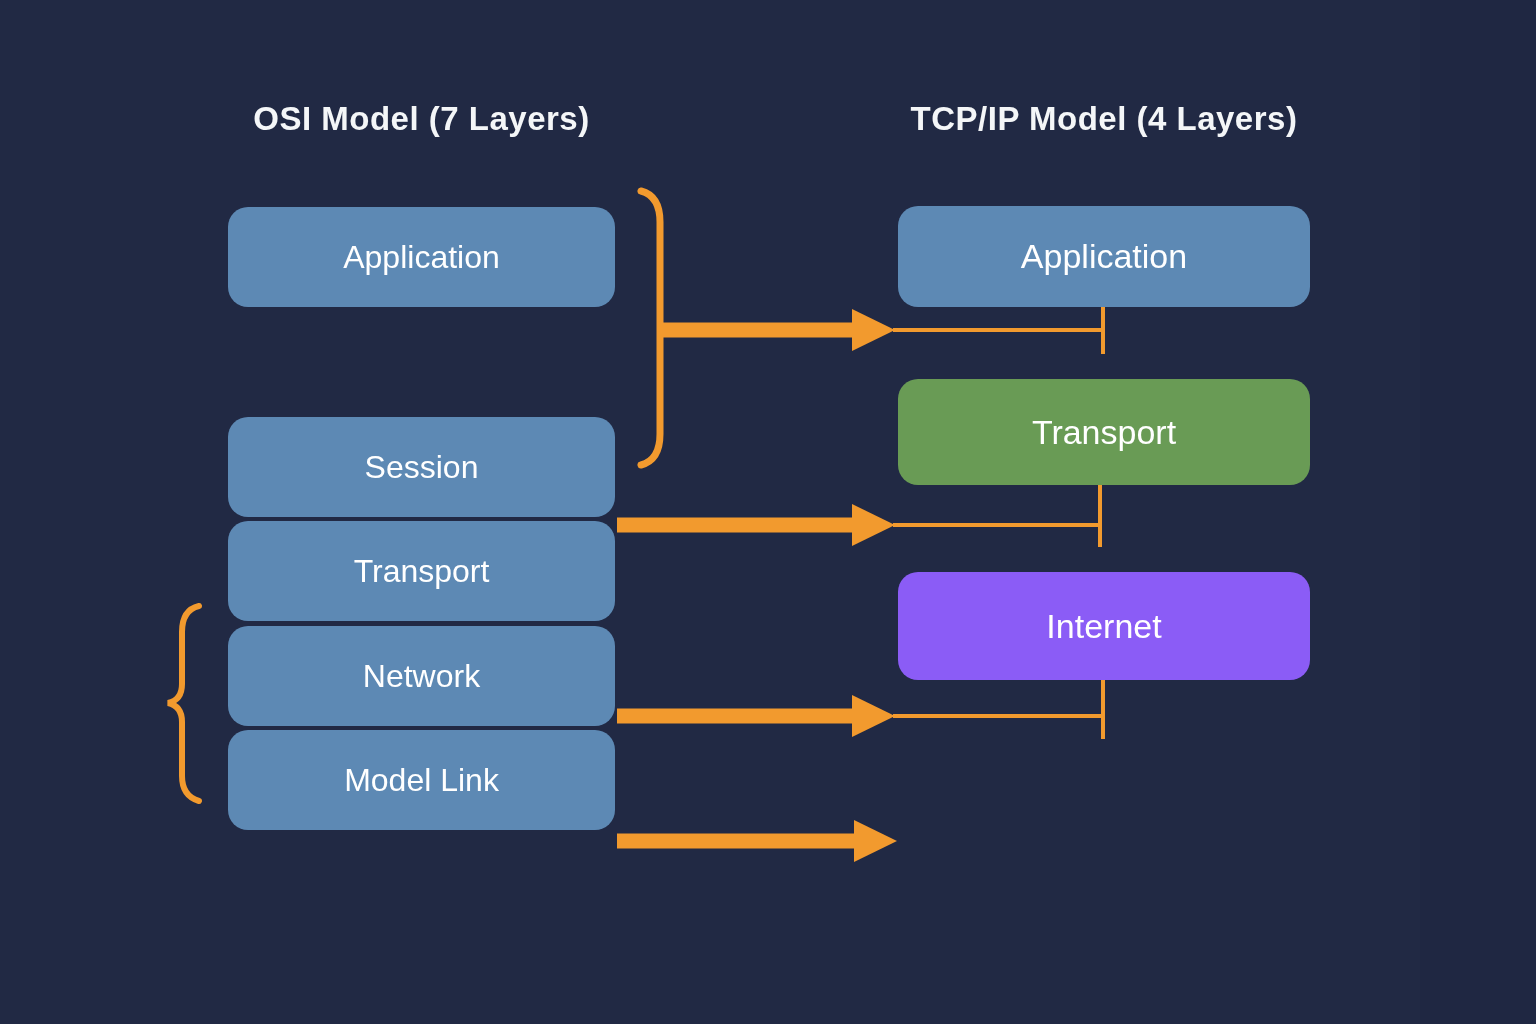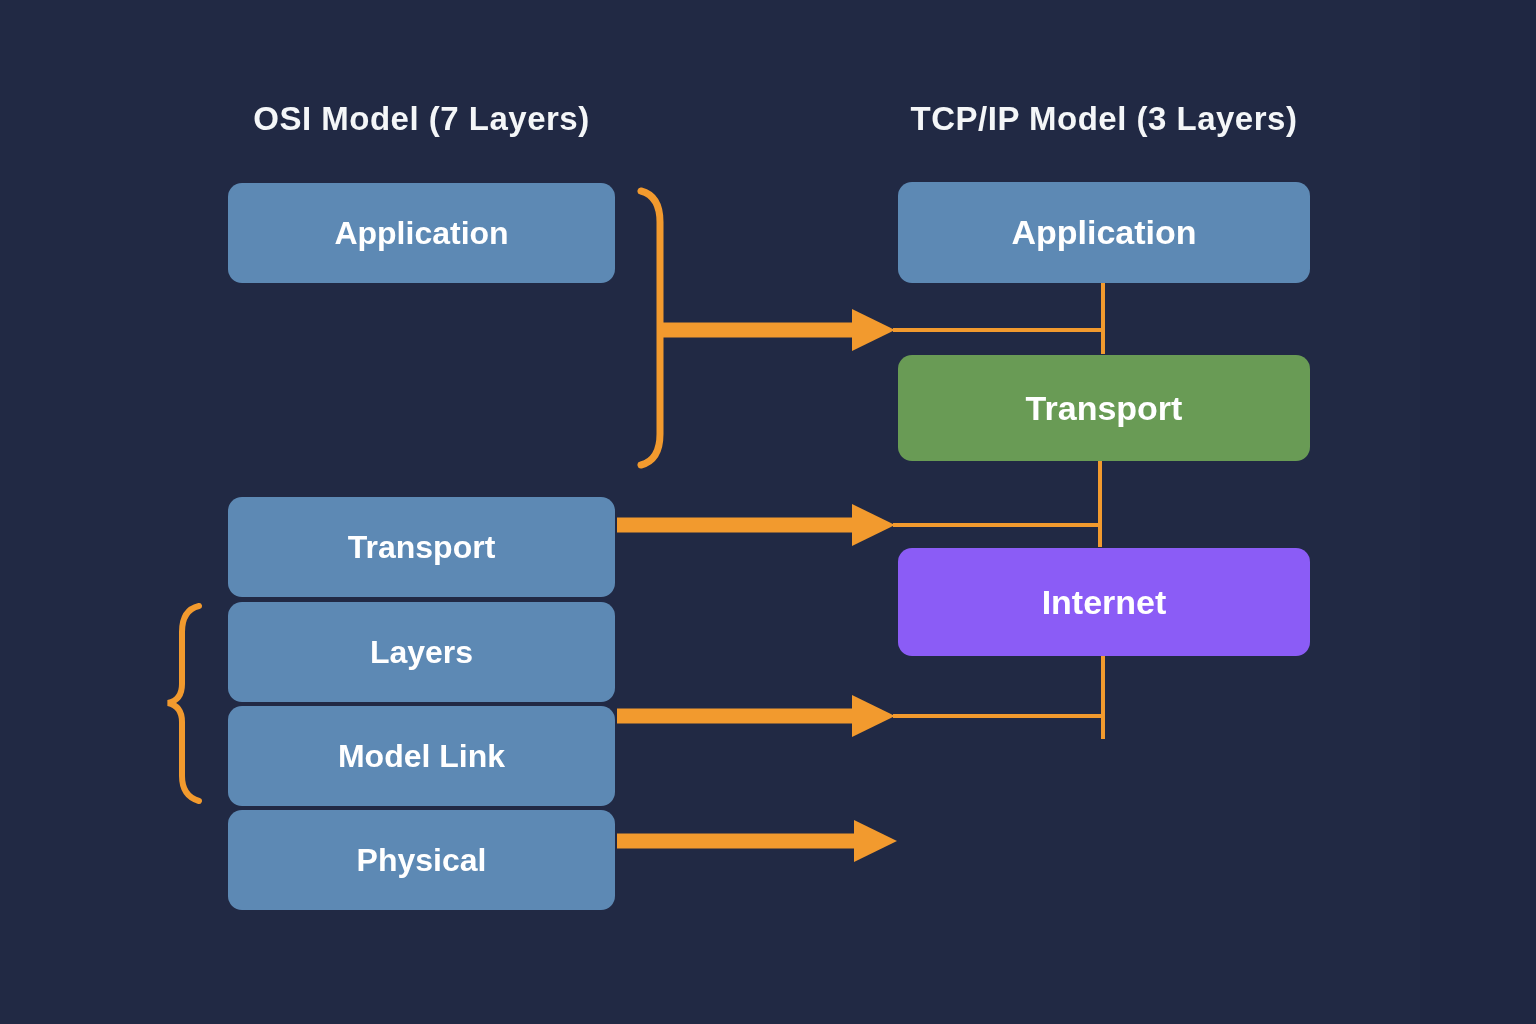--- a/index.html
+++ b/index.html
@@ -22,27 +22,28 @@
     font-weight: 700;
     letter-spacing: 0.5px;
     text-align: center;
     white-space: nowrap;
   }
   .title-left  { left: 228px; width: 387px; top: 100px; }
   .title-right { left: 898px; width: 412px; top: 100px; }
 
   .layer-box {
     position: absolute;
-    border-radius: 14px;
+    border-radius: 20px;
     display: flex;
     align-items: center;
     justify-content: center;
     color: #ffffff;
-    font-weight: 700;
+    font-weight: 400;
     box-sizing: border-box;
+    margin-top: 24px;
   }
   .osi-box {
     left: 228px;
     width: 387px;
     height: 100px;
     background: #5d89b4;
     font-size: 32px;
   }
   .tcp-box {
     left: 898px;
@@ -61,21 +62,21 @@
     height: 1024px;
     pointer-events: none;
   }
 </style>
 </head>
 <body>
 
 <div class="stage">
 
   <div class="col-title title-left">OSI Model (7 Layers)</div>
-  <div class="col-title title-right">TCP/IP Model (3 Layers)</div>
+  <div class="col-title title-right">TCP/IP Model (4 Layers)</div>
 
   <svg class="connectors" viewBox="0 0 1536 1024">
 
     <g>
       <path d="M 641 191 Q 660 196 660 222 L 660 434 Q 660 460 641 465" fill="none" stroke="#f29a2e" stroke-width="7" stroke-linecap="round"></path>
     </g>
 
     <g>
       <line x1="660" y1="330" x2="856" y2="330" stroke="#f29a2e" stroke-width="15"></line>
       <polygon points="852,309 895,330 852,351" fill="#f29a2e"></polygon>
@@ -107,22 +108,22 @@
       <line x1="1103" y1="656" x2="1103" y2="739" stroke="#f29a2e" stroke-width="4"></line>
     </g>
 
     <g>
       <line x1="617" y1="841" x2="858" y2="841" stroke="#f29a2e" stroke-width="15"></line>
       <polygon points="854,820 897,841 854,862" fill="#f29a2e"></polygon>
     </g>
   </svg>
 
   <div class="layer-box osi-box" style="top:183px">Application</div>
+  <div class="layer-box osi-box" style="top:393px">Session</div>
   <div class="layer-box osi-box" style="top:497px">Transport</div>
-  <div class="layer-box osi-box" style="top:602px">Layers</div>
+  <div class="layer-box osi-box" style="top:602px">Network</div>
   <div class="layer-box osi-box" style="top:706px">Model Link</div>
-  <div class="layer-box osi-box" style="top:810px">Physical</div>
 
   <div class="layer-box tcp-box bg-blue" style="top:182px;height:101px">Application</div>
   <div class="layer-box tcp-box bg-green" style="top:355px;height:106px">Transport</div>
   <div class="layer-box tcp-box bg-orange" style="top:548px;height:108px">Internet</div>
 
 </div>
 
 </body></html>

